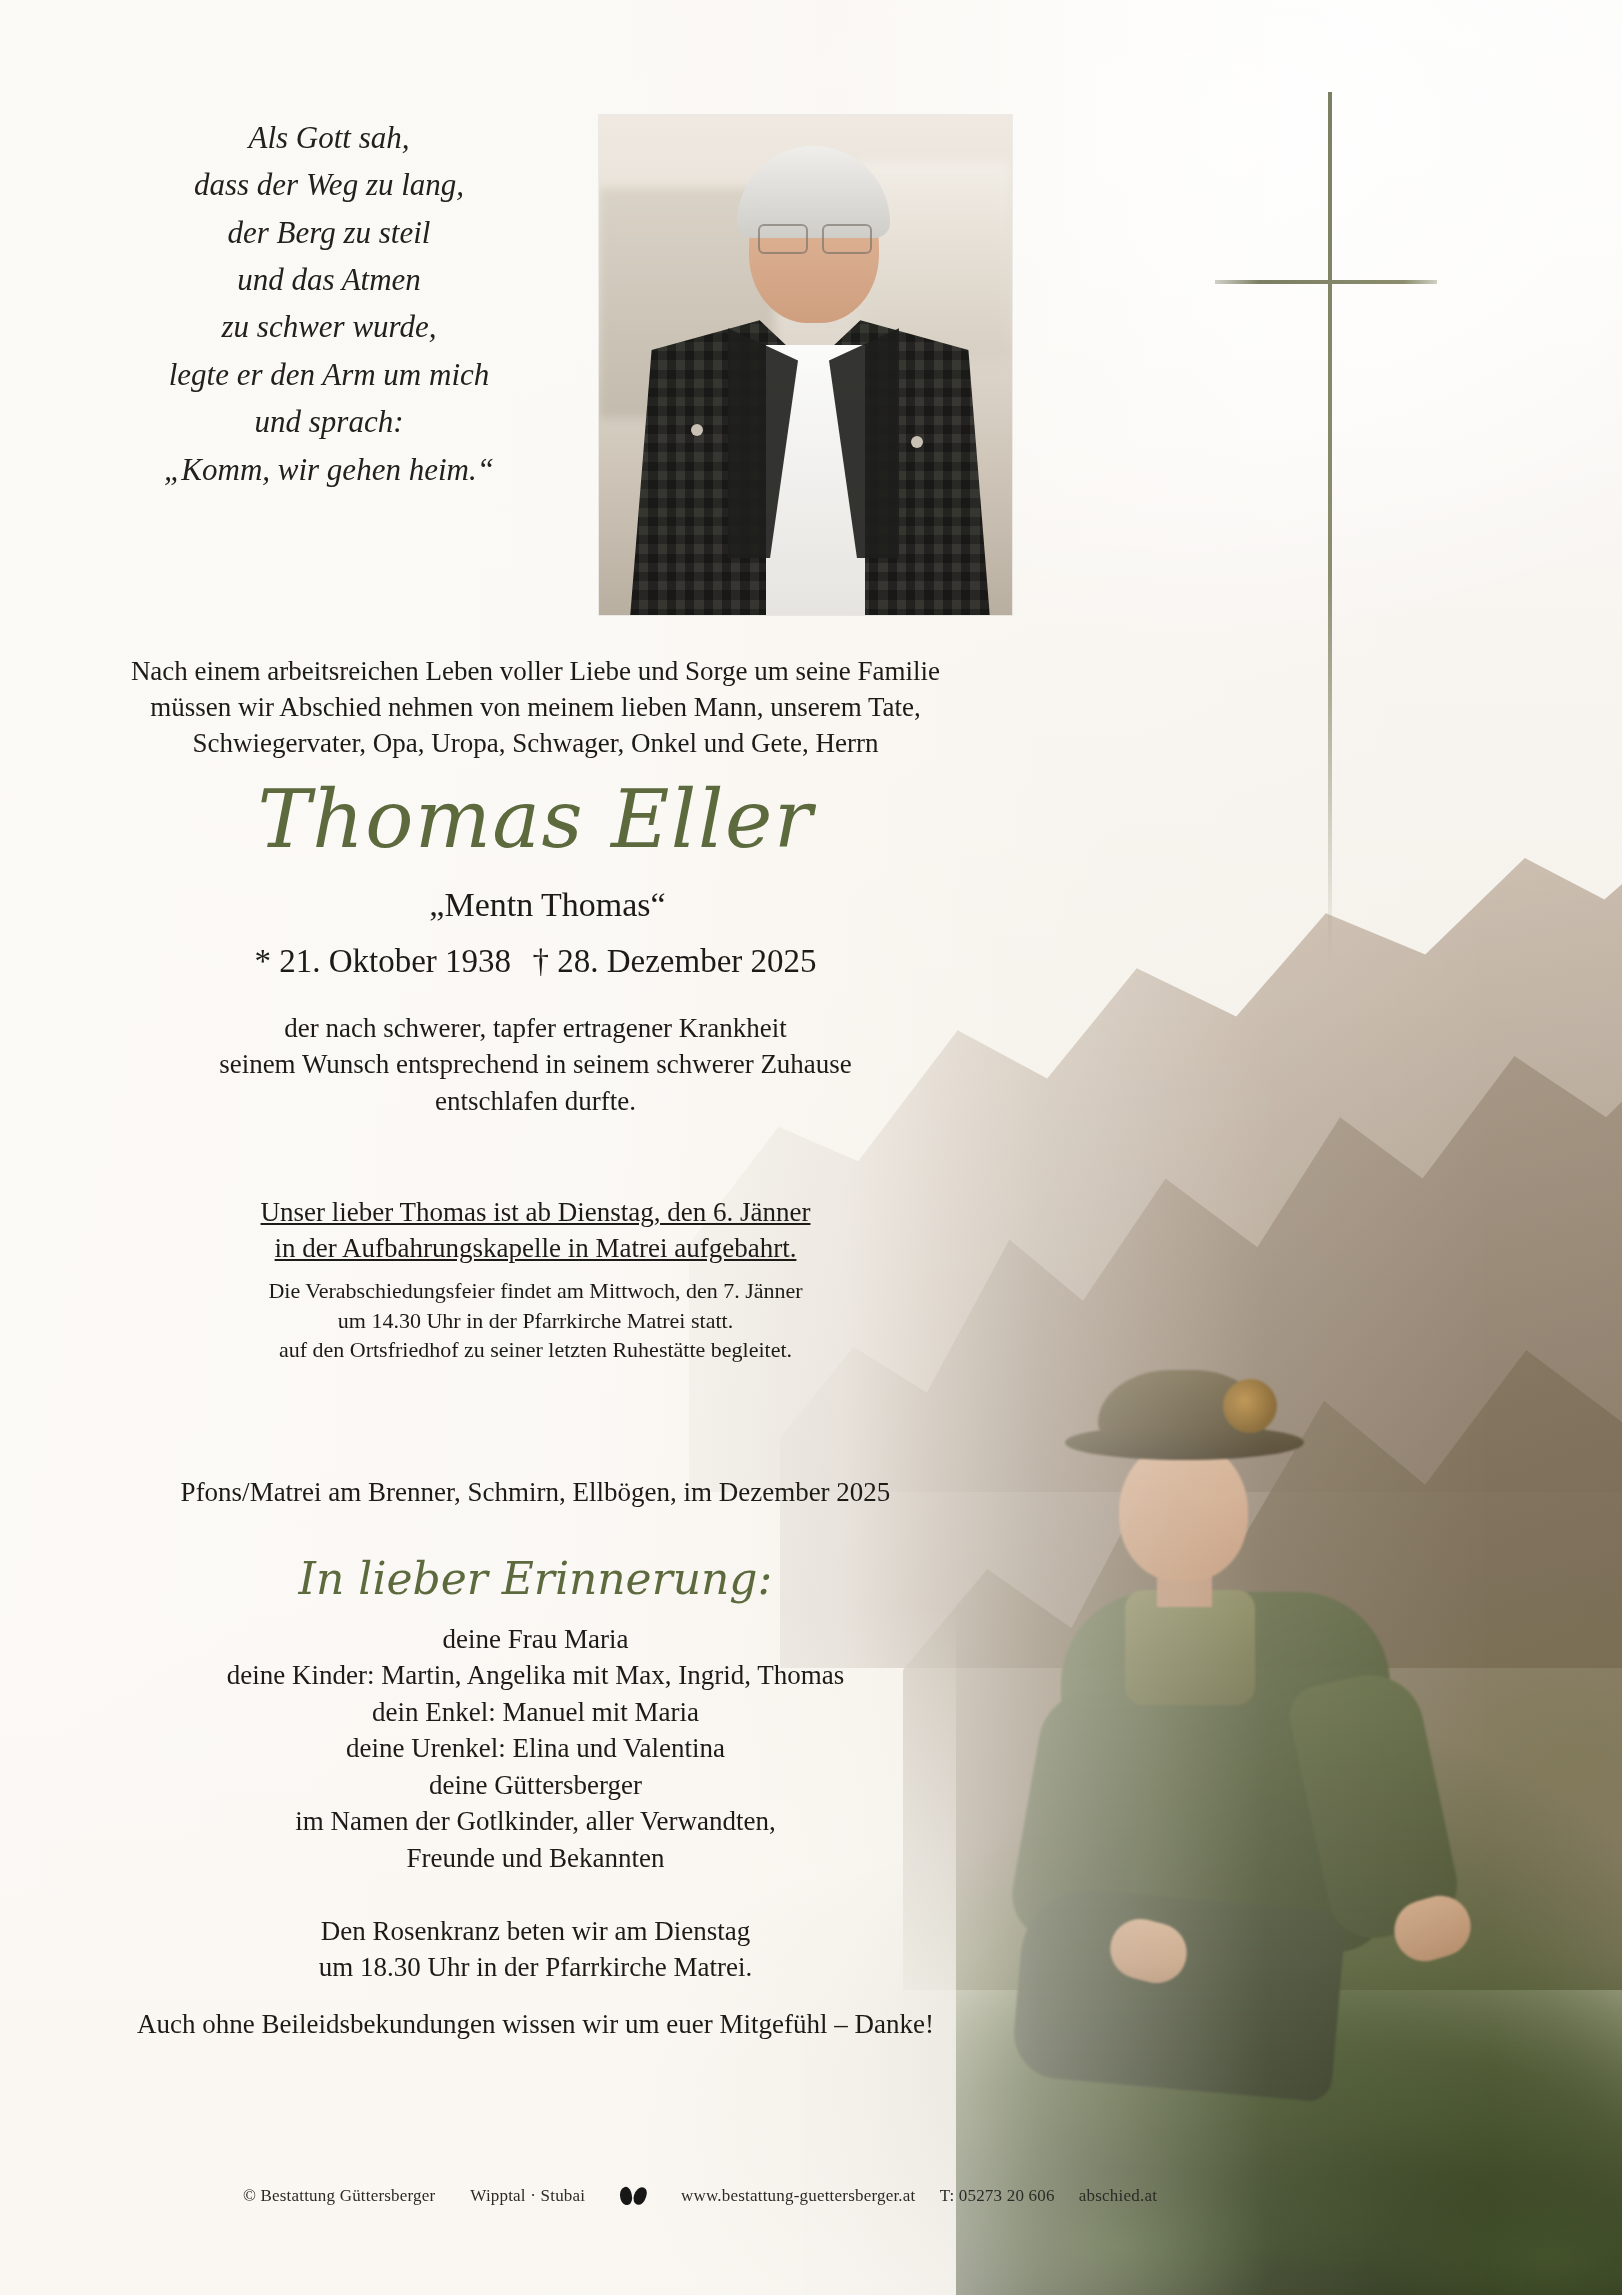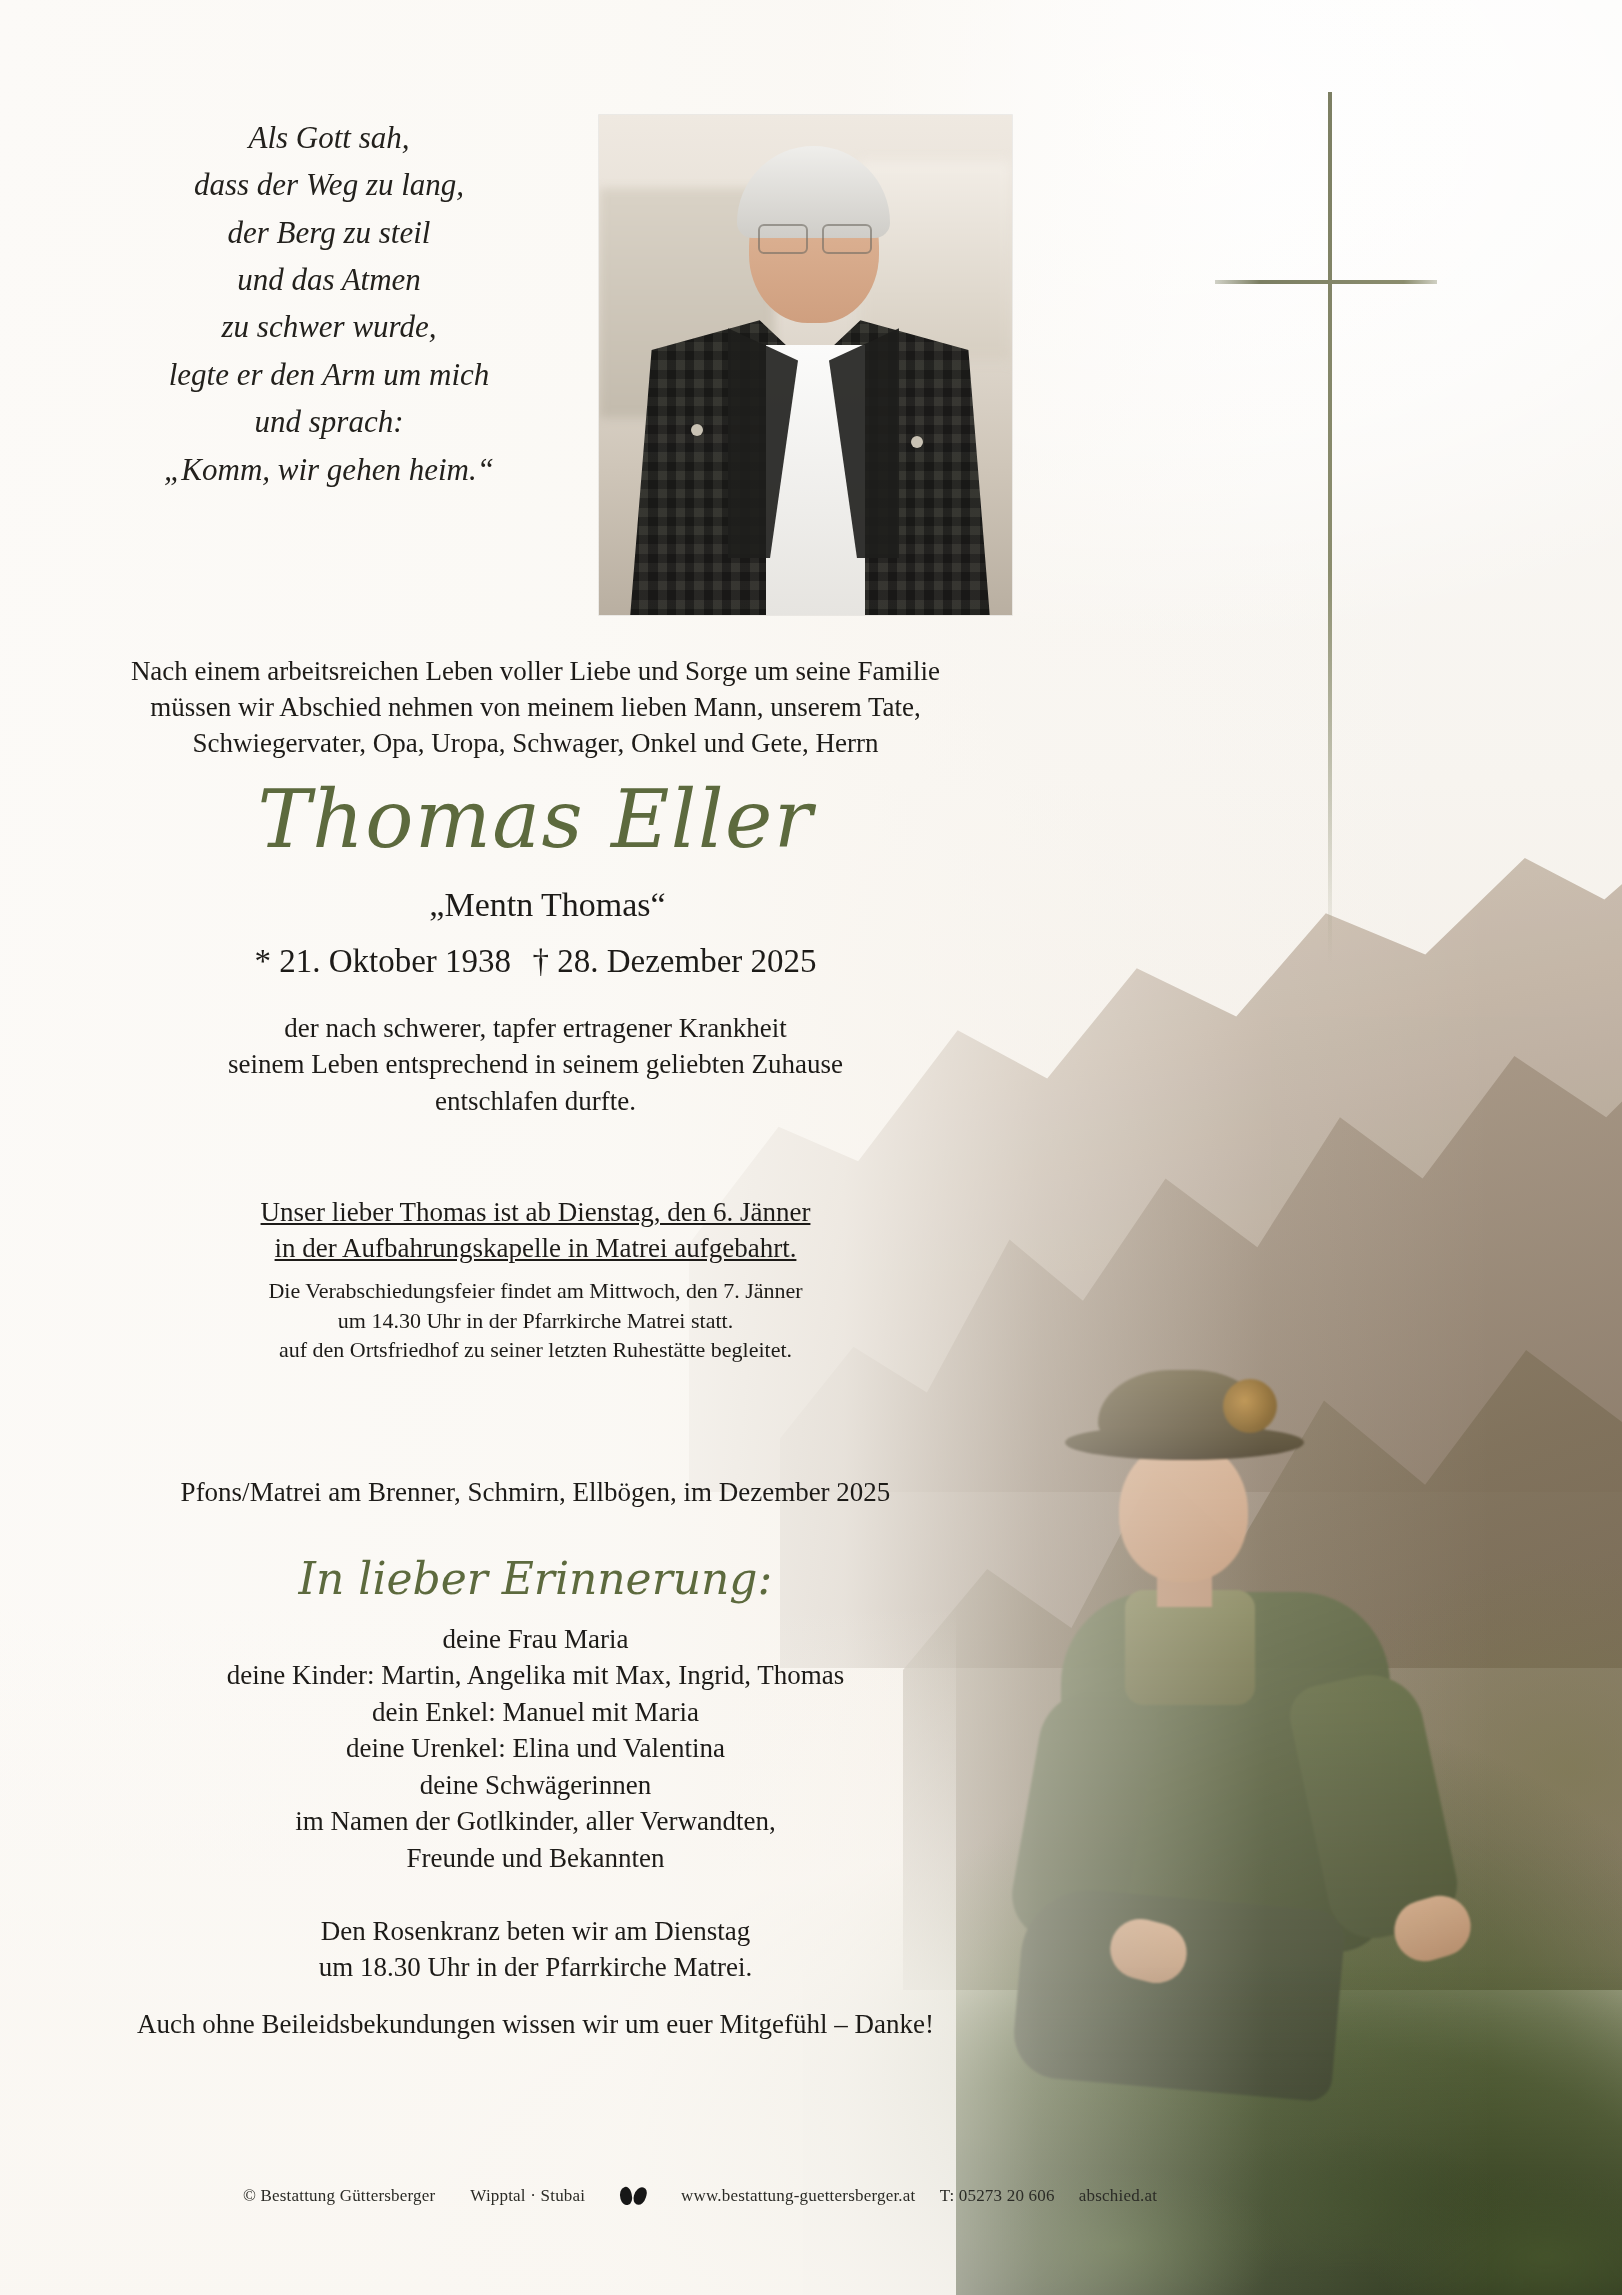--- a/index.html
+++ b/index.html
@@ -454,21 +454,21 @@
 
     <div class="tblock name">Thomas Eller</div>
     <div class="tblock nickname">„Mentn Thomas“</div>
 
     <div class="tblock dates">
       <span>* 21. Oktober 1938</span><span class="sep"></span><span>† 28. Dezember 2025</span>
     </div>
 
     <div class="tblock passing">
       <div>der nach schwerer, tapfer ertragener Krankheit</div>
-      <div>seinem Leben entsprechend in seinem geliebten Zuhause</div>
+      <div>seinem Wunsch entsprechend in seinem schwerer Zuhause</div>
       <div>entschlafen durfte.</div>
     </div>
 
     <div class="tblock wake">
       <div>Unser lieber Thomas ist ab Dienstag, den 6. Jänner</div>
       <div>in der Aufbahrungskapelle in Matrei aufgebahrt.</div>
     </div>
 
     <div class="tblock ceremony">
       <div>Die Verabschiedungsfeier findet am Mittwoch, den 7. Jänner</div>
@@ -478,21 +478,21 @@
 
     <div class="tblock places">Pfons/Matrei am Brenner, Schmirn, Ellbögen, im Dezember 2025</div>
 
     <div class="tblock memory-head">In lieber Erinnerung:</div>
 
     <div class="tblock family">
       <div>deine Frau Maria</div>
       <div>deine Kinder: Martin, Angelika mit Max, Ingrid, Thomas</div>
       <div>dein Enkel: Manuel mit Maria</div>
       <div>deine Urenkel: Elina und Valentina</div>
-      <div>deine Schwägerinnen</div>
+      <div>deine Güttersberger</div>
       <div>im Namen der Gotlkinder, aller Verwandten,</div>
       <div>Freunde und Bekannten</div>
     </div>
 
     <div class="tblock rosary">
       <div>Den Rosenkranz beten wir am Dienstag</div>
       <div>um 18.30 Uhr in der Pfarrkirche Matrei.</div>
     </div>
 
     <div class="tblock thanks">Auch ohne Beileidsbekundungen wissen wir um euer Mitgefühl – Danke!</div>

